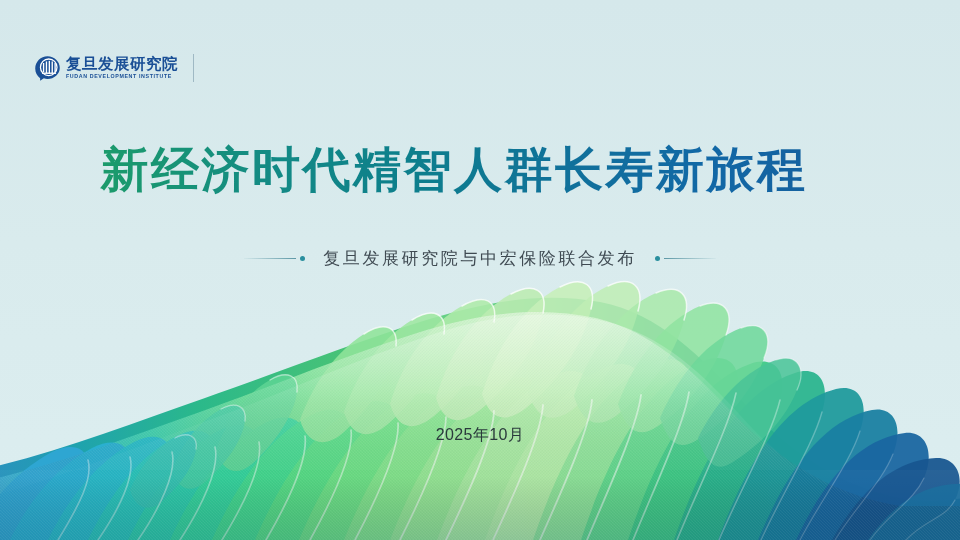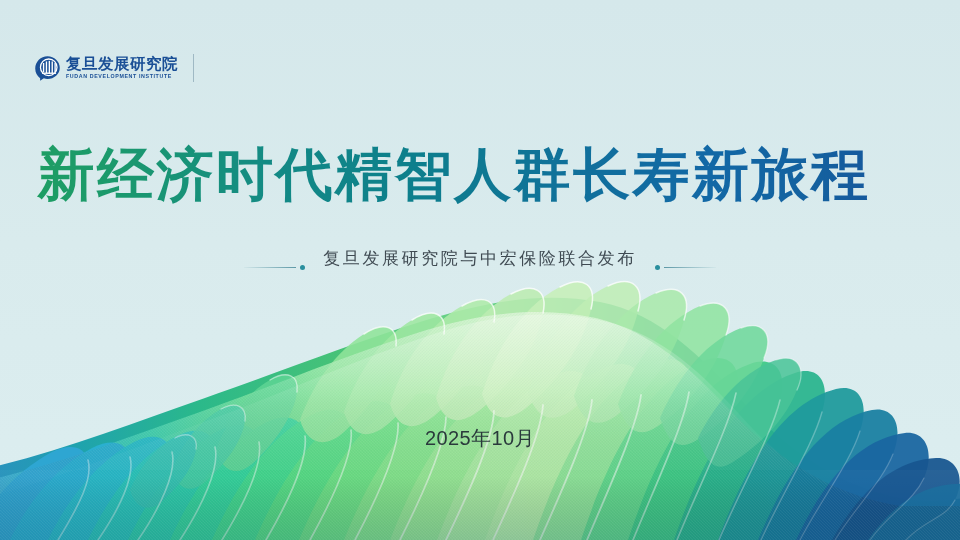--- a/index.html
+++ b/index.html
@@ -46,21 +46,21 @@
   .logo-en.manulife { color:#0f9d58; }
   .logo-divider {
     width:1px; height:28px; background:#9fb9c4;
     margin:0 13px 0 15px;
   }
 
   
   .title {
     position:absolute; top:143px; left:0; width:908px;
     text-align:center;
-    font-size:57px; font-weight:bold;
+    font-size:48px; font-weight:bold;
     letter-spacing:2.5px;
     line-height:1.12;
     background: linear-gradient(90deg,
         #1f9f5f 0%,
         #1b9a6c 12%,
         #138a85 30%,
         #0d7f8c 45%,
         #10719a 62%,
         #1268a6 78%,
         #14619f 90%,
@@ -69,21 +69,21 @@
     background-clip:text;
     color:transparent;
     -webkit-text-fill-color:transparent;
     white-space:nowrap;
     z-index:10;
   }
 
   
   .subtitle-row {
     position:absolute; top:247px; left:0; width:960px;
-    display:flex; align-items:flex-end; justify-content:center;
+    display:flex; align-items:center; justify-content:center;
     gap:14px; z-index:10;
   }
   .deco { display:flex; align-items:center; }
   .deco-line {
     width:52px; height:1px;
     background:linear-gradient(90deg, rgba(80,150,160,0.05), #5d98a6);
   }
   .deco-line.right {
     background:linear-gradient(90deg, #5d98a6, rgba(80,150,160,0.05));
   }
@@ -93,21 +93,21 @@
   }
   .subtitle-text {
     font-size:17px; color:#3f4a52; letter-spacing:2.6px;
     white-space:nowrap;
   }
 
   
   .date {
     position:absolute; top:425px; left:0; width:960px;
     text-align:center;
-    font-size:20px; color:#2a3a3c; letter-spacing:0.4px;
+    font-size:16px; color:#2a3a3c; letter-spacing:0.4px;
     z-index:10;
   }
 </style>
 </head>
 <body>
 
 <div id="slide">
 
   <svg id="wave-art" viewBox="0 0 960 540" preserveAspectRatio="none" xmlns="http://www.w3.org/2000/svg">
     <defs>

